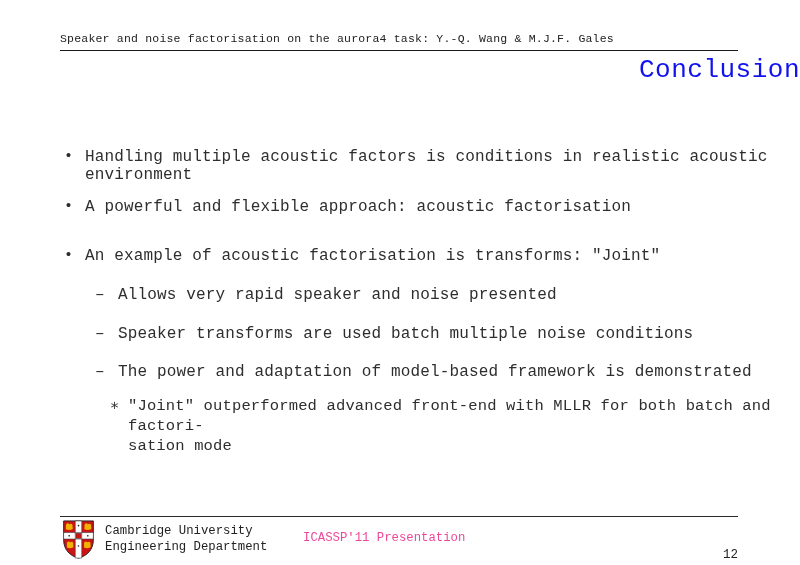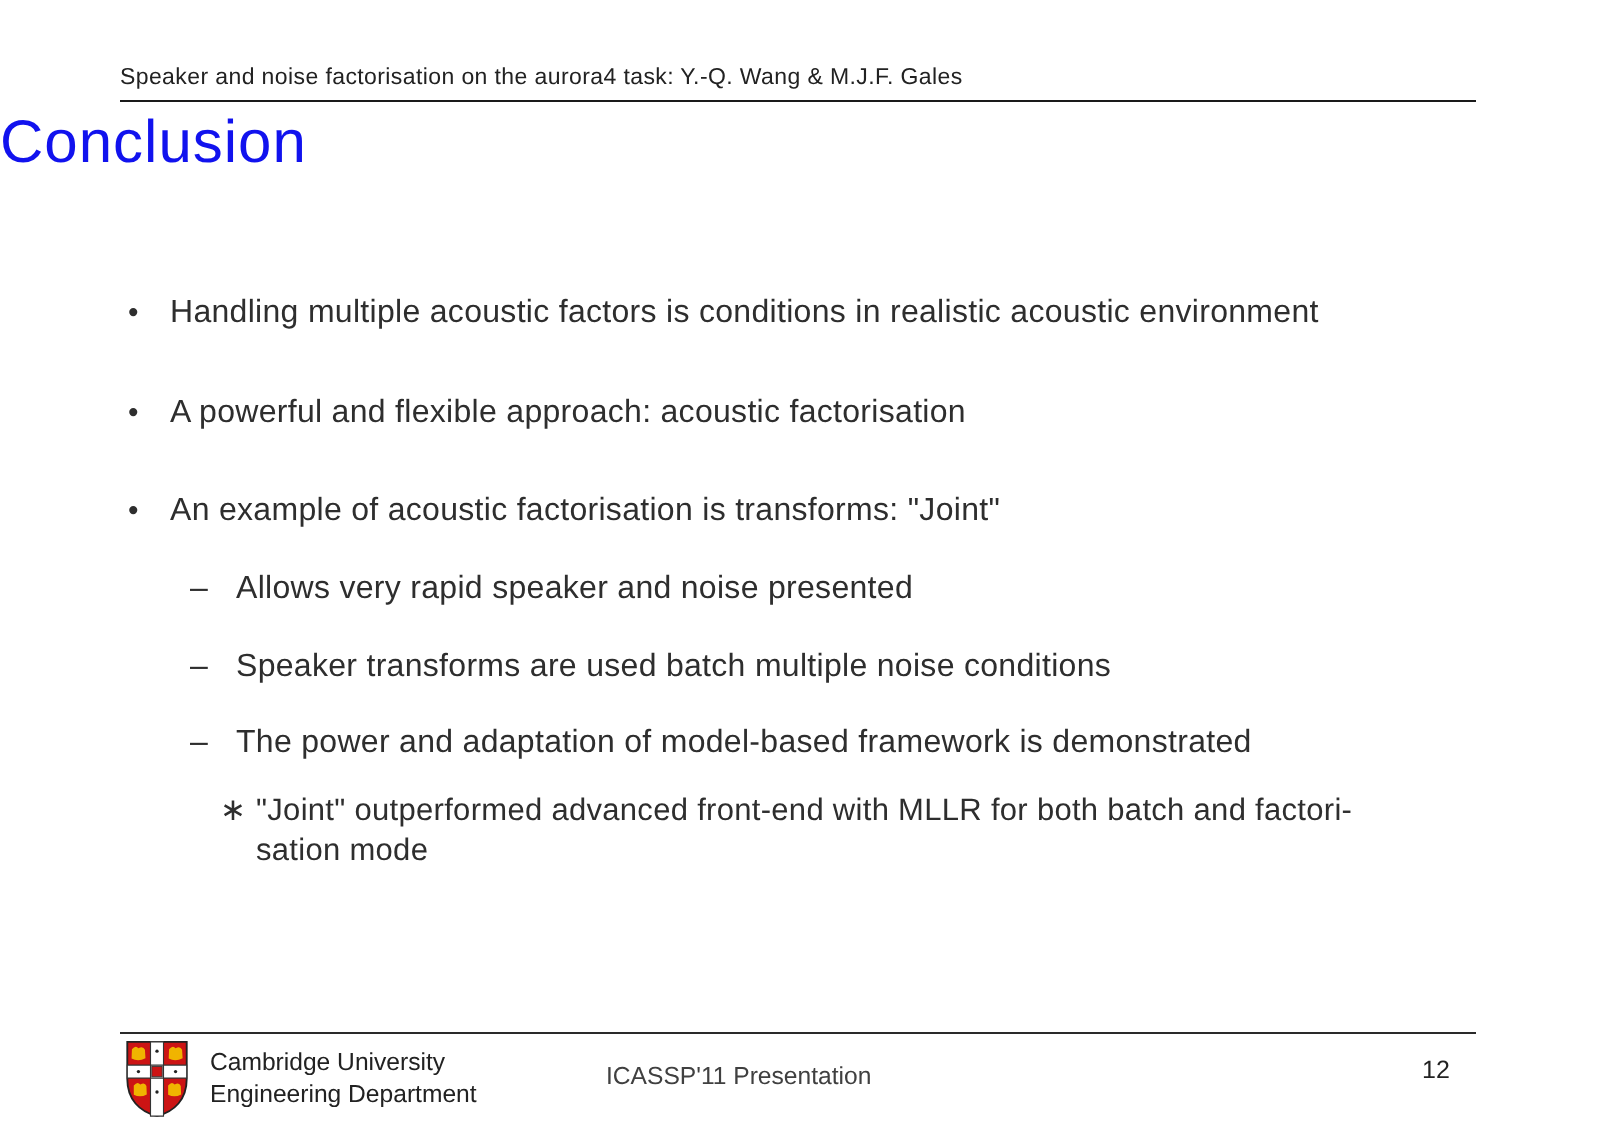--- a/index.html
+++ b/index.html
@@ -3,36 +3,36 @@
 <meta charset="utf-8">
 <style>
   * { margin: 0; padding: 0; box-sizing: border-box; }
   html, body { width: 800px; height: 565px; background: #ffffff; }
   body {
     font-family: "Liberation Sans", sans-serif;
     color: #2e2e2e;
     position: relative;
     overflow: hidden;
   }
-  .slide { position: absolute; inset: 0; background: #ffffff; }
+  .slide { position: absolute; inset: 0; background: #ffffff; font-family: Liberation Mono, monospace; }
 
   
   .header-rule {
     position: absolute; left: 60px; top: 29px; width: 678px;
     border-bottom: 1.5px solid #1a1a1a; padding-bottom: 3px;
   }
   .header-title {
     font-size: 11.5px; letter-spacing: 0.2px; color: #222222; font-weight: 400;
   }
 
   
   .page-title {
     position: absolute; left: 0; top: 55px; width: 800px;
-    text-align: left; font-size: 30px; letter-spacing: 0.5px;
-    color: #1112ee; font-weight: 400;
+    text-align: right; font-size: 26px; letter-spacing: 0.5px;
+    color: #1112ee; font-weight: 400; padding-left: 26px;
   }
 
   
   .item { position: absolute; display: flex; font-size: 16px; line-height: 18px; letter-spacing: 0.15px; }
   .item .marker { flex: 0 0 auto; color: #2e2e2e; }
   .l1 { left: 64px; }
   .l1 .marker { width: 21px; font-size: 15px; }
   .l2 { left: 95px; }
   .l2 .marker { width: 23px; }
   .l3 { left: 110px; font-size: 15.5px; line-height: 20px; }
@@ -50,25 +50,25 @@
     position: absolute; left: 60px; top: 516px; width: 678px;
     border-top: 1.5px solid #2a2a2a;
   }
   .crest { position: absolute; left: 62px; top: 520px; width: 33px; height: 39px; }
   .org {
     position: absolute; left: 105px; top: 524px;
     font-size: 12.3px; line-height: 15.5px; color: #222222;
   }
   .conf {
     position: absolute; left: 303px; top: 531px;
-    font-size: 12.3px; color: #404040;
+    font-size: 12.3px; color: #ec4899;
   }
   .pagenum {
-    position: absolute; left: 698px; top: 528px; width: 40px;
-    text-align: center; font-size: 12.5px; color: #222222;
+    position: absolute; left: 698px; top: 548px; width: 40px;
+    text-align: right; font-size: 12.5px; color: #222222;
   }
 </style>
 </head>
 <body>
 
 <div class="slide">
 
   <div class="header-rule">
     <span class="header-title">Speaker and noise factorisation on the aurora4 task: Y.-Q. Wang &amp; M.J.F. Gales</span>
   </div>

